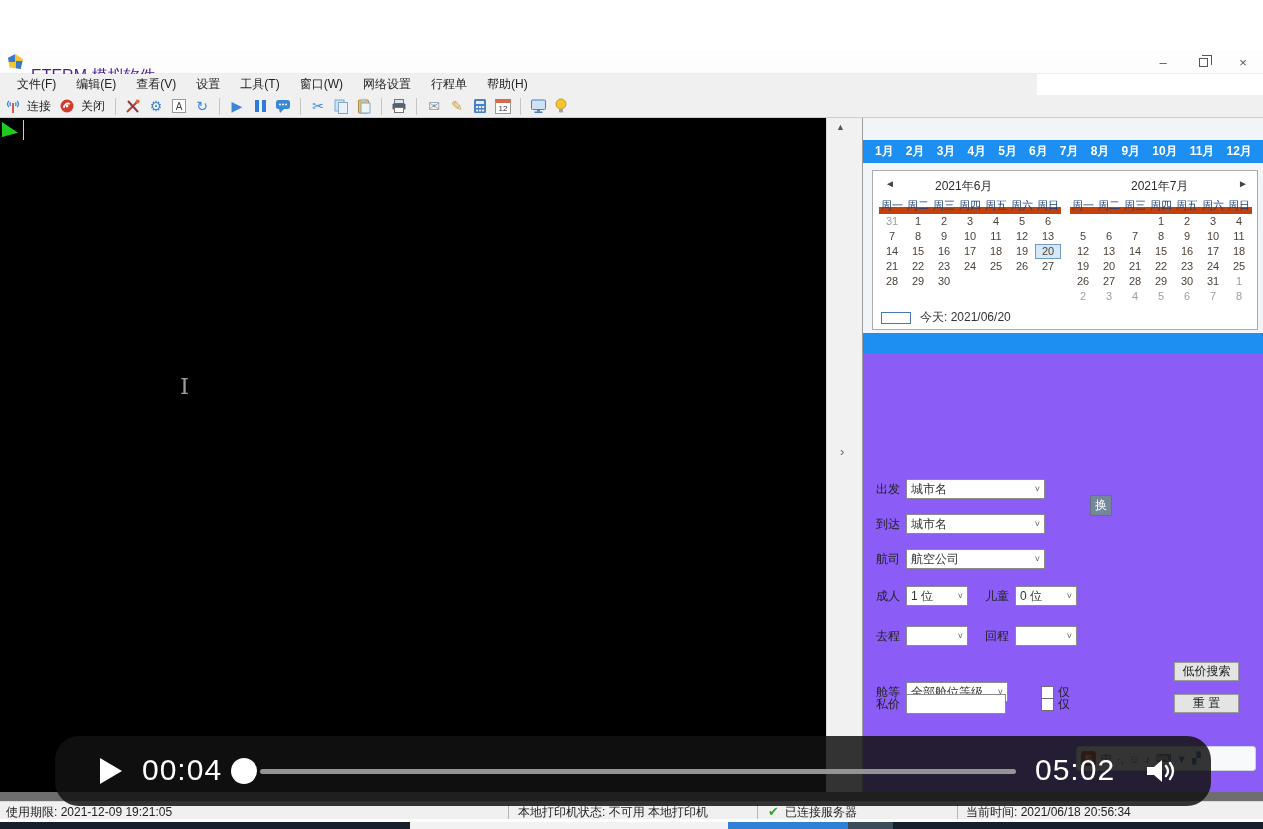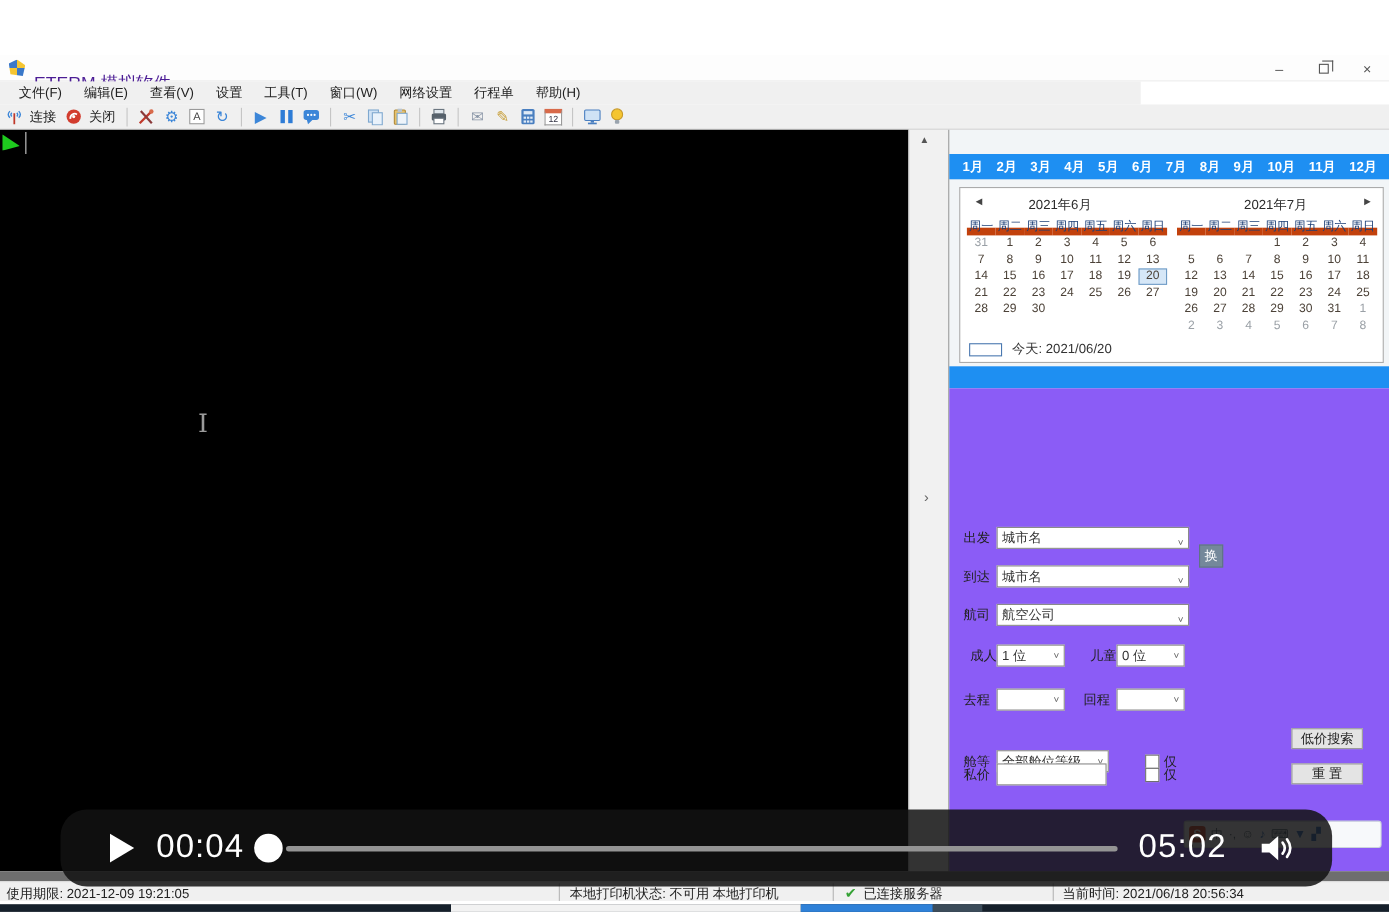--- a/index.html
+++ b/index.html
@@ -70,21 +70,21 @@
   .today-text { font-size:12px; color:#333; }
 
   .bluestrip { position:absolute; left:0; top:215px; width:401px; height:20px; }
 
   .form { position:absolute; left:0; top:235px; width:401px; height:439px; background:#8b5cf6; }
   .frow { position:absolute; display:flex; align-items:center; }
   .flabel { font-size:12px; color:#222; width:30px; }
   .combo { position:relative; background:#fff; border:1px solid #8a8a8a; height:20px; font-size:12px; color:#333; display:flex; align-items:center; padding:0 16px 0 4px; }
   .combo .chev { position:absolute; right:4px; color:#555; font-size:9px; }
   .textinput { background:#fff; border:1px solid #8a8a8a; height:20px; }
-  .w-big { width:175px;align-items:flex-end; } .w-sm { width:62px; } .w-cab { width:102px; } .w-prc { width:100px; }
+  .w-big { width:139px; } .w-sm { width:62px; } .w-cab { width:102px; } .w-prc { width:100px; }
   .swapbtn { position:absolute; left:227px; top:142px; width:22px; height:21px; background:#74889a; color:#fff; font-size:12px; display:flex; align-items:center; justify-content:center; border:1px solid #5f7385; }
   .chk { width:13px; height:13px; background:#fff; border:1px solid #707070; margin-right:4px; }
   .chklabel { font-size:12px; color:#222; }
   .formbtn { position:absolute; left:311px; width:65px; height:19px; background:#e4e4e4; border:1px solid #9a9a9a; font-size:12px; color:#222; display:flex; align-items:center; justify-content:center; }
 
   
   .hband { position:absolute; left:0; top:792px; width:1263px; height:9px; background:#6e6e6e; }
   .statusbar { position:absolute; left:0; top:801px; width:1263px; height:18px; background:#f0f0f0; border-top:1px solid #dadada; font-size:12px; color:#222; }
   .seg { position:absolute; top:2px; white-space:nowrap; }
   .seg-div { position:absolute; top:1px; width:1px; height:16px; background:#b5b5b5; }
@@ -397,21 +397,21 @@
               <span class="chev">˅</span>
             </span>
         </div>
         <div class="frow" style="left:13px; top:196px;">
           <span class="flabel">航司</span>
           <span class="combo w-big">
               <span>航空公司</span>
               <span class="chev">˅</span>
             </span>
         </div>
-        <div class="frow" style="left:13px; top:233px;text-align:right;">
+        <div class="frow" style="left:13px; top:233px;">
           <span class="flabel">成人</span>
           <span class="combo w-sm">
               <span>1 位</span>
               <span class="chev">˅</span>
             </span>
           <span class="flabel" style="margin-left:17px;">儿童</span>
           <span class="combo w-sm">
               <span>0 位</span>
               <span class="chev">˅</span>
             </span>

